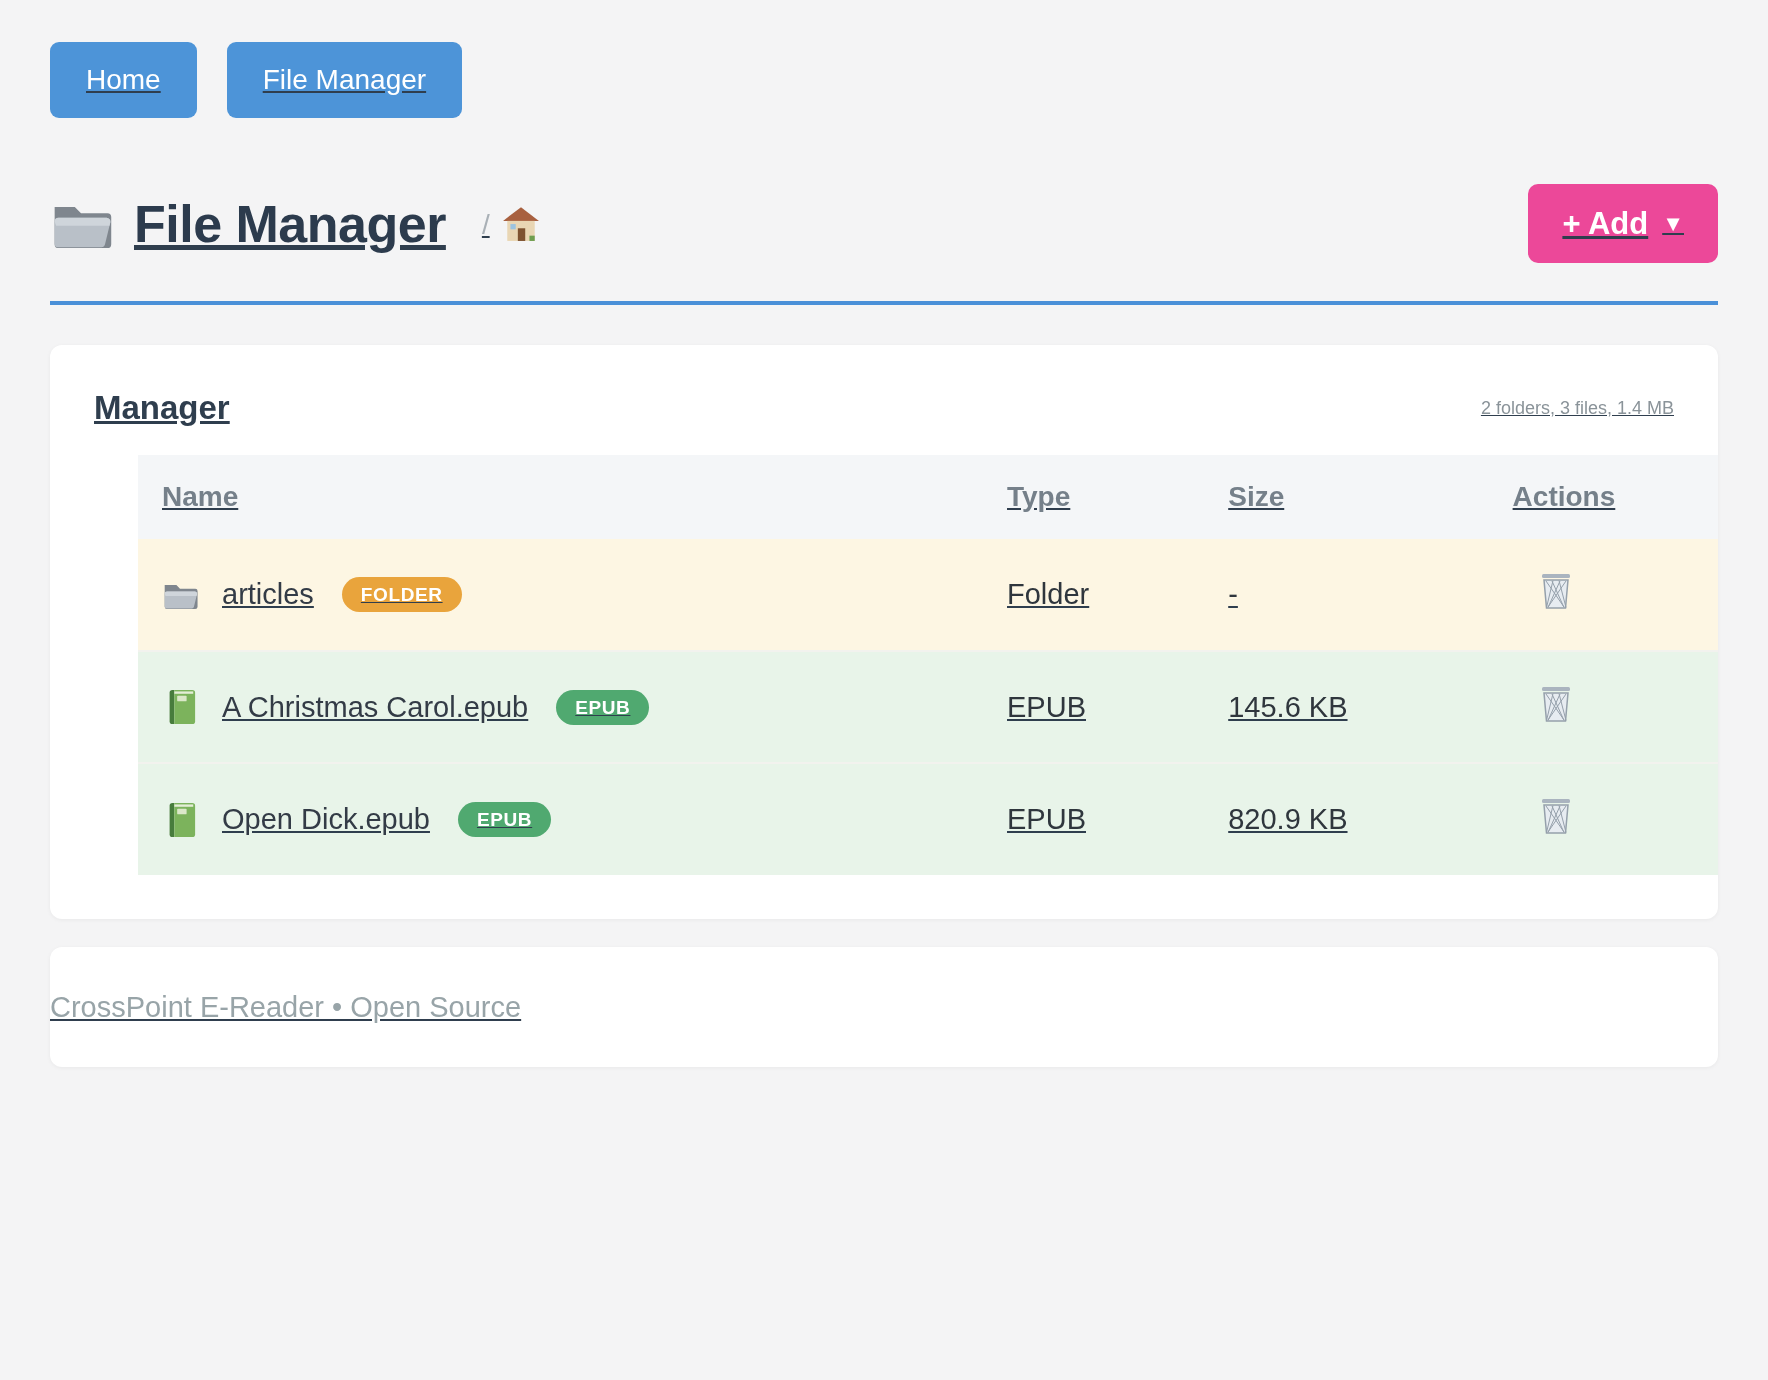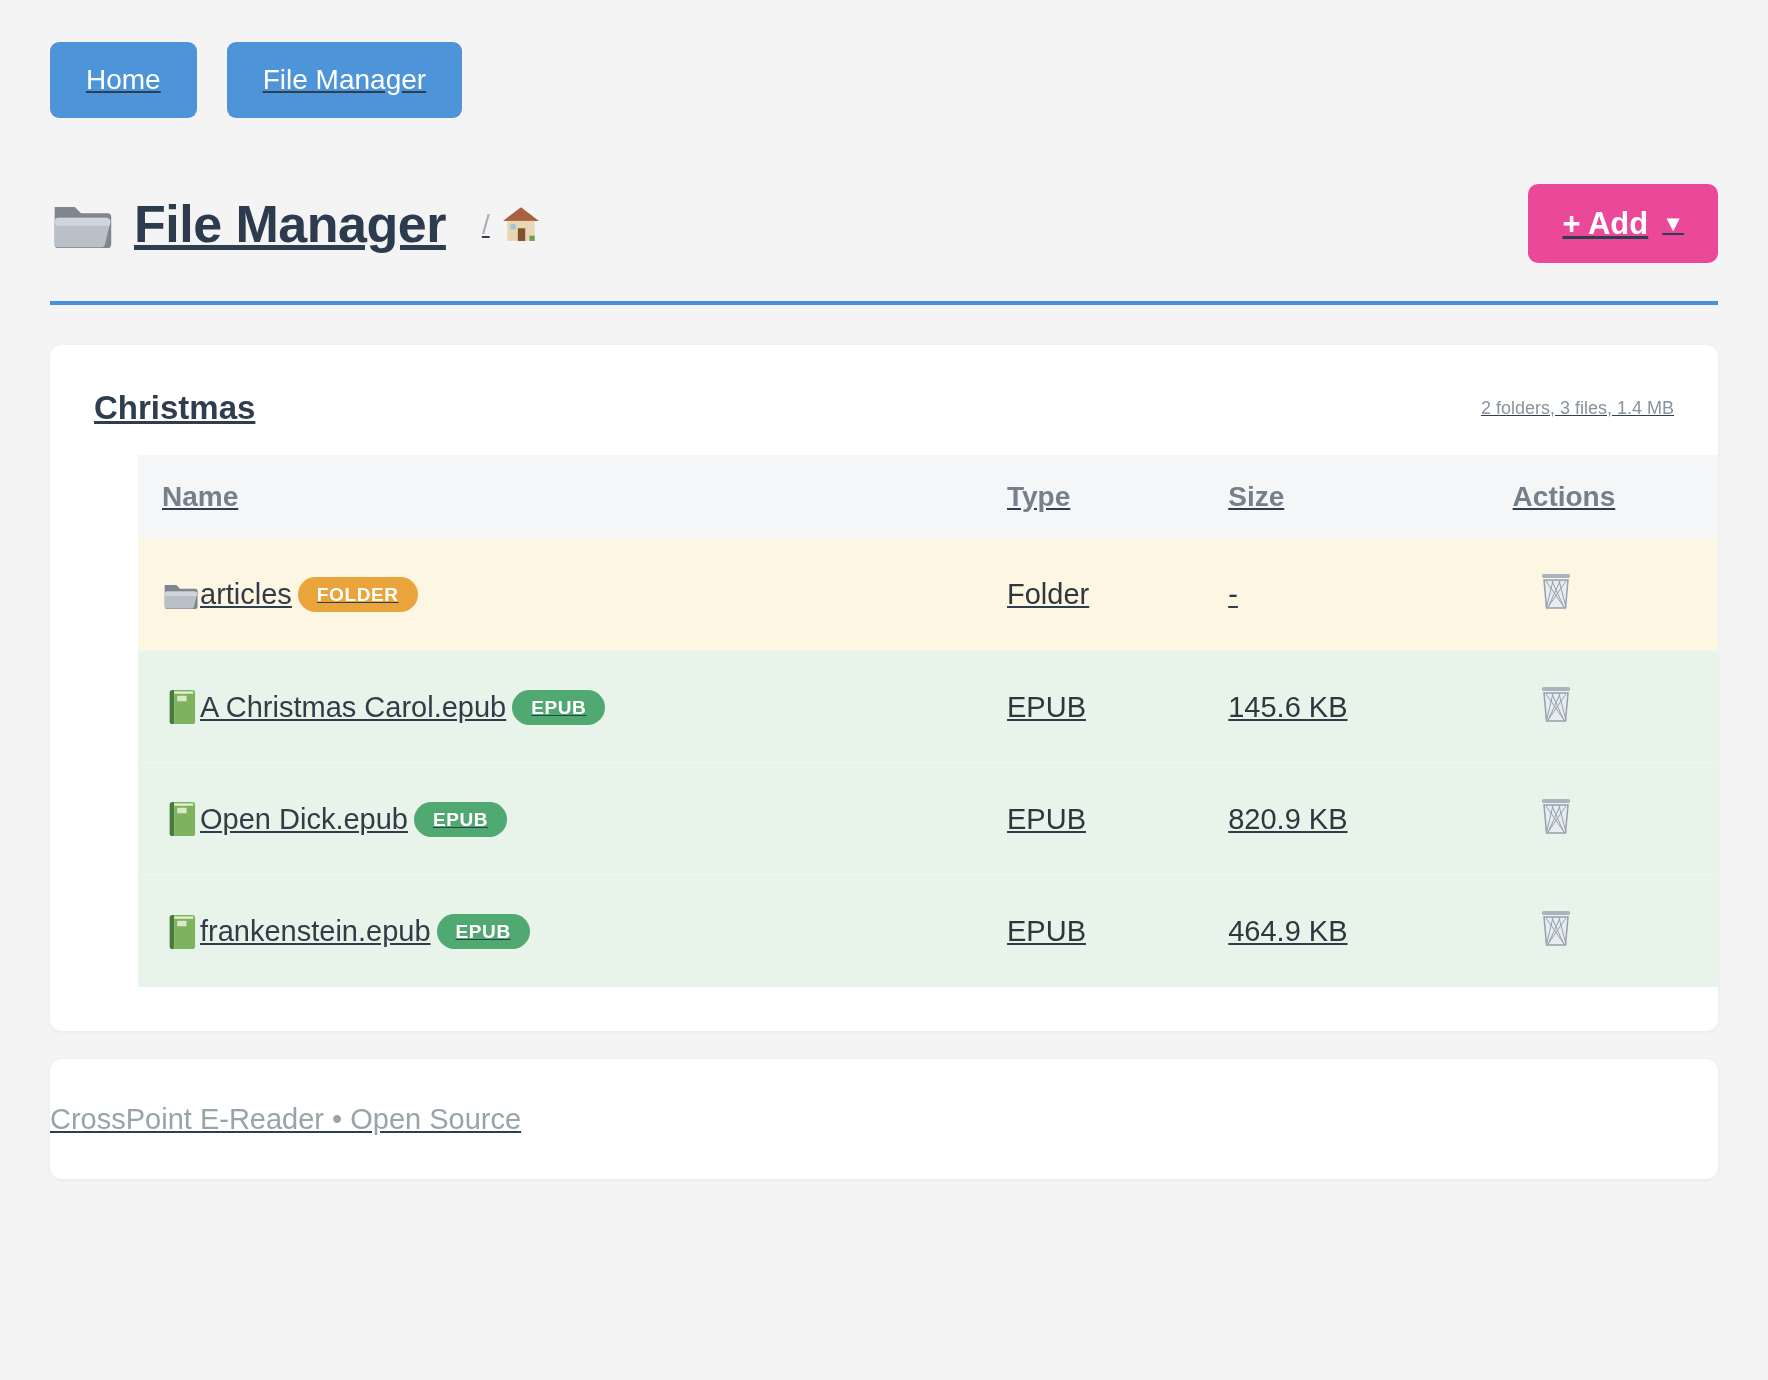--- a/index.html
+++ b/index.html
@@ -59,21 +59,21 @@
   }
   .file-table th:first-child, .file-table td:first-child { padding-left:24px; }
   .col-name { width:55%; } .col-type { width:14%; } .col-size { width:18%; } .col-actions { width:13%; }
 
   .file-table td { height:112px; vertical-align:middle; font-size:29px; color:#2f363d; }
   tr.row-folder td { background:#fdf6e3; }
   tr.row-epub   td { background:#e8f4e9; }
   .file-table tbody tr td { border-bottom:2px solid #f2f2ee; }
   .file-table tbody tr:last-child td { border-bottom:none; }
 
-  .name-cell { display:flex; align-items:center; gap:2px; }
+  .name-cell { display:flex; align-items:center; gap:24px; }
   .row-icon svg { width:36px; height:34px; display:block; }
   .row-name { color:#333b46; cursor:pointer; }
   .badge {
     color:#fff; font-size:19px; font-weight:bold; letter-spacing:0.6px;
     padding:8px 19px; border-radius:999px; line-height:1;
     display:inline-block; margin-left:4px;
   }
   .badge-folder { background:#e9a43c; }
   .badge-epub   { background:#50a970; }
 
@@ -147,21 +147,21 @@
     <button class="add-btn">
       <span>+ Add</span>
       <span class="add-caret">▼</span>
     </button>
   </div>
 
   <hr class="title-rule">
 
   <div class="card">
     <div class="card-head">
-      <div class="card-title">Christmas</div>
+      <div class="card-title">Manager</div>
       <div class="card-summary">2 folders, 3 files, 1.4 MB</div>
     </div>
 
     <table class="file-table">
       <thead>
         <tr>
           <th class="col-name">Name</th>
           <th class="col-type">Type</th>
           <th class="col-size">Size</th>
           <th class="col-actions">Actions</th>
@@ -236,45 +236,20 @@
     <td>
       <button class="trash-btn">
         <span>
           <svg viewBox="0 0 34 38">
                     <use href="#icon-trash"></use>
                   </svg>
         </span>
       </button>
     </td>
   </tr>
-          <tr class="row-epub">
-    <td>
-      <span class="name-cell">
-
-        <span class="row-icon">
-          <svg viewBox="0 0 32 36">
-                    <use href="#icon-book"></use>
-                  </svg>
-        </span>
-        <span class="row-name">frankenstein.epub</span>
-        <span class="badge badge-epub">EPUB</span>
-      </span>
-    </td>
-    <td>EPUB</td>
-    <td>464.9 KB</td>
-    <td>
-      <button class="trash-btn">
-        <span>
-          <svg viewBox="0 0 34 38">
-                    <use href="#icon-trash"></use>
-                  </svg>
-        </span>
-      </button>
-    </td>
-  </tr>
         </tbody>
     </table>
   </div>
 
   <div class="footer-card">
     <span class="footer-text">CrossPoint E-Reader • Open Source</span>
   </div>
 
 </div>
 

